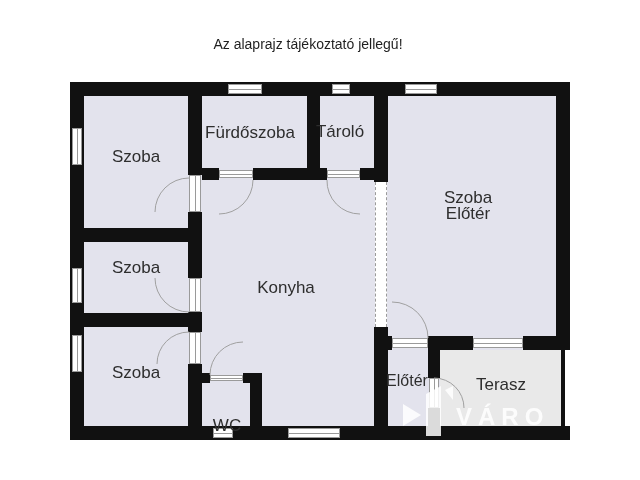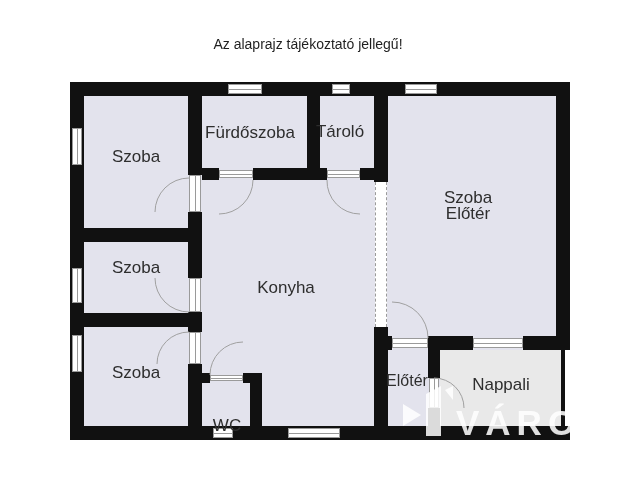--- a/index.html
+++ b/index.html
@@ -13,21 +13,21 @@
   .win-h:after{content:"";position:absolute;left:0;right:0;top:50%;height:1px;background:var(--frame,#9a9a9a);}
   .win-v:after{content:"";position:absolute;top:0;bottom:0;left:50%;width:1px;background:var(--frame,#9a9a9a);}
   .passage{position:absolute;background:#fff;border-left:1px dashed var(--frame,#9a9a9a);
            border-right:1px dashed var(--frame,#9a9a9a);box-sizing:border-box;}
   .rlabel{position:absolute;transform:translate(-50%,-50%);font-size:17px;color:#2e2e2e;
           white-space:nowrap;text-align:center;line-height:16px;}
   .rlabel.small{font-size:16px;}
   .title{position:absolute;left:0;width:616px;top:36px;text-align:center;
          font-size:14px;color:#1f1f1f;}
   .arcs{position:absolute;left:0;top:0;}
-  .wm-text{position:absolute;left:456px;top:403px;font-size:35px;font-weight:bold;
+  .wm-text{position:absolute;left:456px;top:403px;font-size:24px;font-weight:bold;
            letter-spacing:6px;color:rgba(255,255,255,0.87);white-space:nowrap;}
 </style>
 </head>
 <body>
 
 <div class="stage">
 
   <div class="title">Az alaprajz tájékoztató jellegű!</div>
 
   <div class="fill" style="left:84px;top:96px;width:472px;height:330px;"></div>
@@ -109,17 +109,17 @@
   <div class="rlabel" style="left:136px;top:373px;">Szoba</div>
   <div class="rlabel" style="left:250px;top:133px;">Fürdőszoba</div>
   <div class="rlabel" style="left:340px;top:132px;">Tároló</div>
   <div class="rlabel" style="left:468px;top:206px;">
     <span>Szoba</span><br>
     <span>Előtér</span>
   </div>
   <div class="rlabel" style="left:286px;top:288px;">Konyha</div>
   <div class="rlabel" style="left:227px;top:402px;margin-top:24px;">WC</div>
   <div class="rlabel small" style="left:407px;top:381px;">Előtér</div>
-  <div class="rlabel" style="left:501px;top:385px;">Nappali</div>
+  <div class="rlabel" style="left:501px;top:385px;">Terasz</div>
 
   <div class="wm-text">VÁRO</div>
 
 </div>
 
 </body></html>

